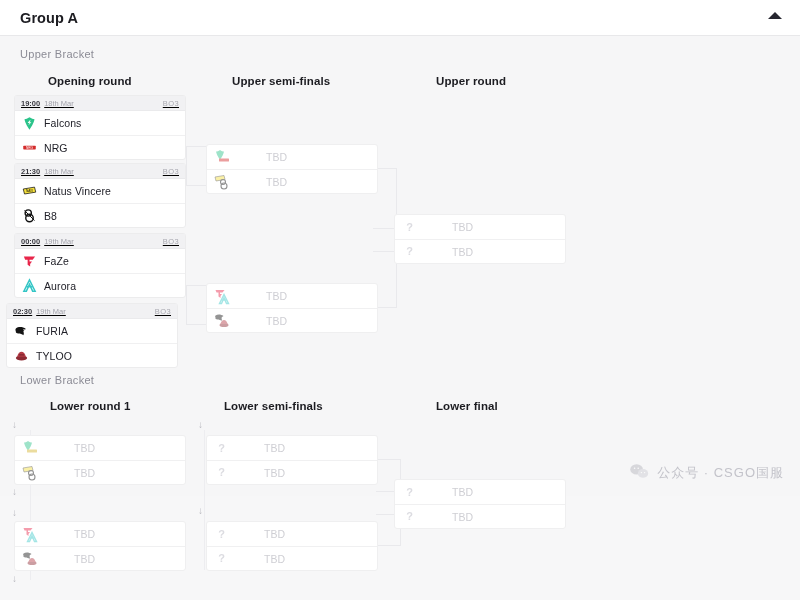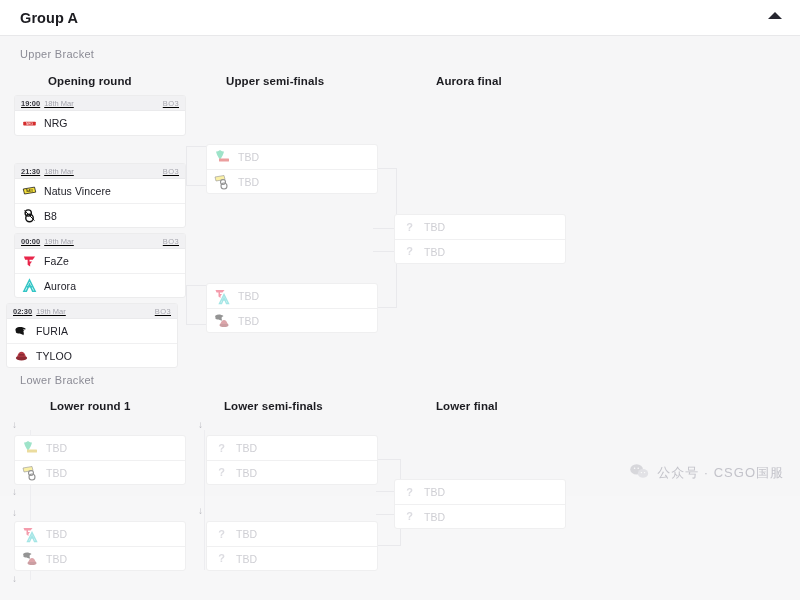--- a/index.html
+++ b/index.html
@@ -64,21 +64,21 @@
   .mh-date { color: #a2a2ab; margin-left: 4px; }
   .mh-bo { margin-left: auto; color: #a8a8b0; letter-spacing: .4px; }
 
   .team-row {
     height: 24px;
     display: flex; align-items: center;
     padding: 0 7px;
     font-size: 10.5px; color: #22222a;
   }
   .team-row + .team-row { border-top: 1px solid #f0f0f1; }
-  .team-row.tbd { color: #cfcfd4; }
+  .team-row.tbd { color: #cfcfd4; gap: 28px; }
   .team-name { margin-left: 7px; letter-spacing: .1px; }
 
   
   .logo { width: 15px; height: 15px; position: relative; flex: 0 0 15px; }
   .logo svg { display: block; width: 15px; height: 15px; }
   .logo-stack { width: 17px; height: 17px; position: relative; flex: 0 0 17px; opacity: .45; }
   .logo-stack svg { position: absolute; width: 12px; height: 12px; }
   .logo-stack svg.a { left: 0; top: 0; }
   .logo-stack svg.b { left: 4px; top: 5px; }
   .qmark {
@@ -114,42 +114,51 @@
 
 <div id="app">
 
   <div class="group-header">
     <div class="group-title">Group A</div>
     <div class="chevron-up"></div>
   </div>
 
   <div class="bracket-label" style="left:20px; top:48px;">Upper Bracket</div>
   <div class="round-title" style="left:48px; top:75px;">Opening round</div>
-  <div class="round-title" style="left:226px; top:75px;">Upper semi-finals</div>
-  <div class="round-title" style="left:436px; top:75px;">Aurora final</div>
+  <div class="round-title" style="left:232px; top:75px;">Upper semi-finals</div>
+  <div class="round-title" style="left:436px; top:75px;">Upper round</div>
 
   <div class="conn h" style="left:186px; top:146px; width:24px;"></div>
   <div class="conn h" style="left:186px; top:185px; width:24px;"></div>
   <div class="conn v" style="left:186px; top:146px; height:40px;"></div>
 
   <div class="conn h" style="left:186px; top:285px; width:24px;"></div>
   <div class="conn h" style="left:186px; top:324px; width:24px;"></div>
   <div class="conn v" style="left:186px; top:285px; height:40px;"></div>
 
   <div class="conn h" style="left:374px; top:168px; width:22px;"></div>
   <div class="conn h" style="left:374px; top:307px; width:22px;"></div>
   <div class="conn v" style="left:396px; top:168px; height:140px;"></div>
   <div class="conn h" style="left:373px; top:228px; width:24px;"></div>
   <div class="conn h" style="left:373px; top:251px; width:24px;"></div>
 
   <div class="match" style="left:14px; top:95px;">
     <div class="match-head">
       <span class="mh-time">19:00</span>
       <span class="mh-date">18th Mar</span>
       <span class="mh-bo">BO3</span>
+    </div>
+    <div class="team-row">
+      <span class="logo">
+        <svg viewBox="0 0 24 24">
+            <path d="M12 2c3 2 6 3 8 3-1 5-3 9-8 17C7 14 5 10 4 5c2 0 5-1 8-3z" fill="#2bc38a"></path>
+            <path d="M12 7l-3 4h3l-2 4 5-5h-3l2-3z" fill="#ffffff"></path>
+          </svg>
+      </span>
+      <span class="team-name">Falcons</span>
     </div>
     <div class="team-row">
       <span class="logo">
         <svg viewBox="0 0 24 24">
             <rect x="2" y="9" width="20" height="6" rx="1" fill="#d42b2b"></rect>
             <text x="12" y="14" font-size="5" fill="#fff" text-anchor="middle" font-family="Liberation Sans">NRG</text>
           </svg>
       </span>
       <span class="team-name">NRG</span>
     </div>

